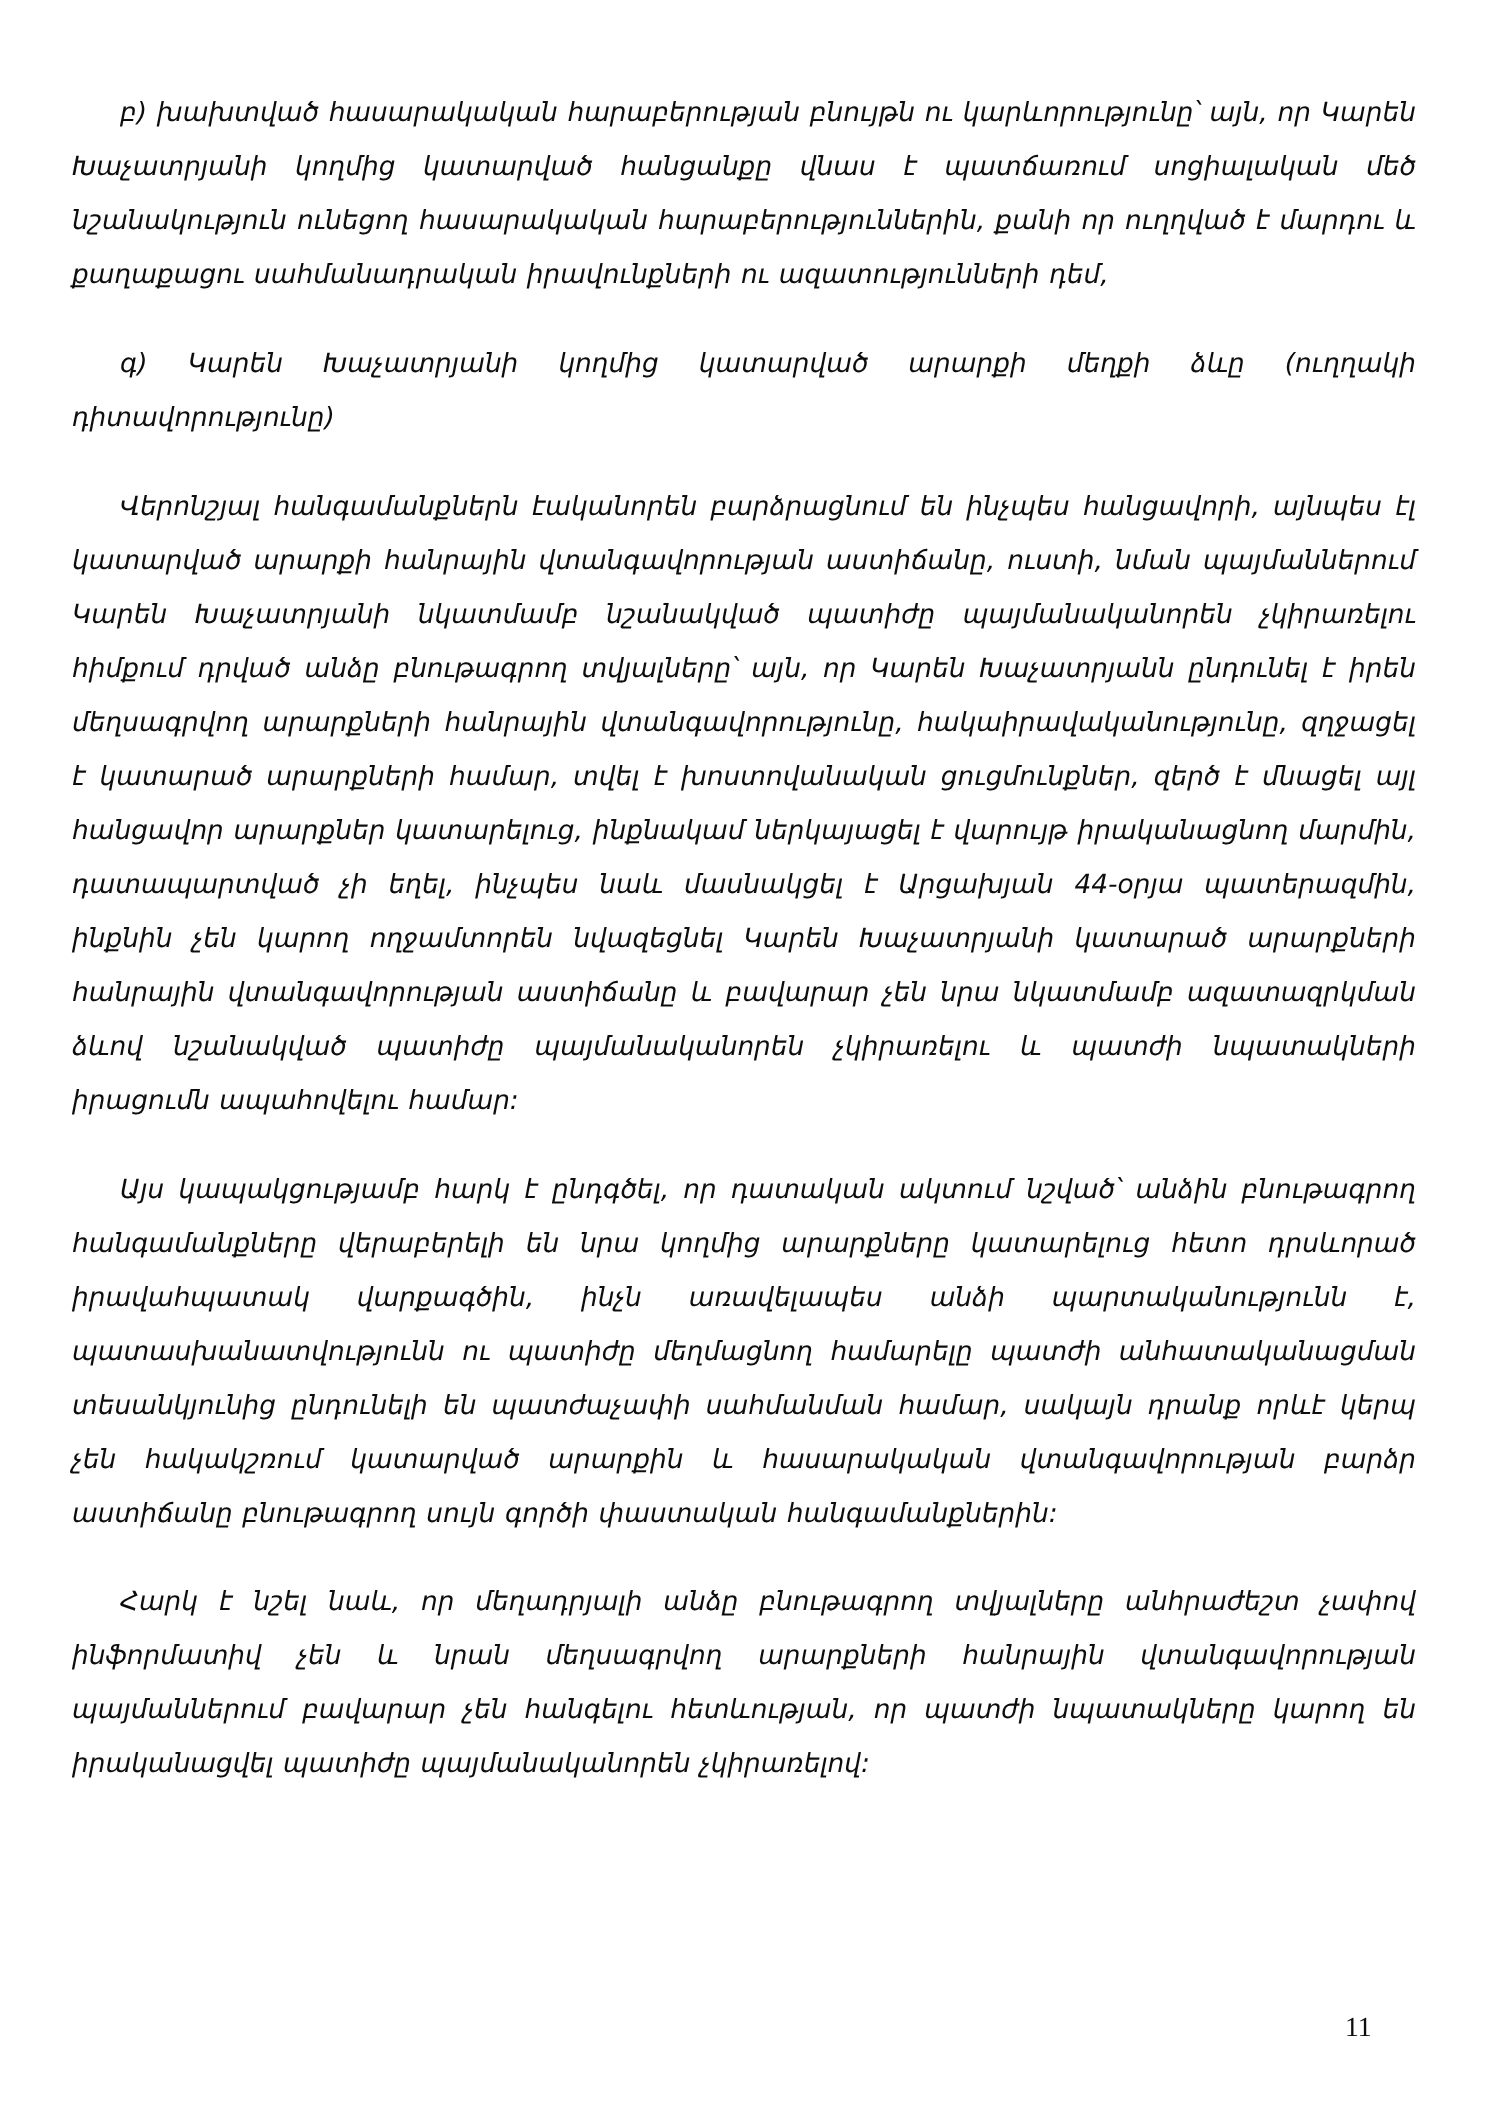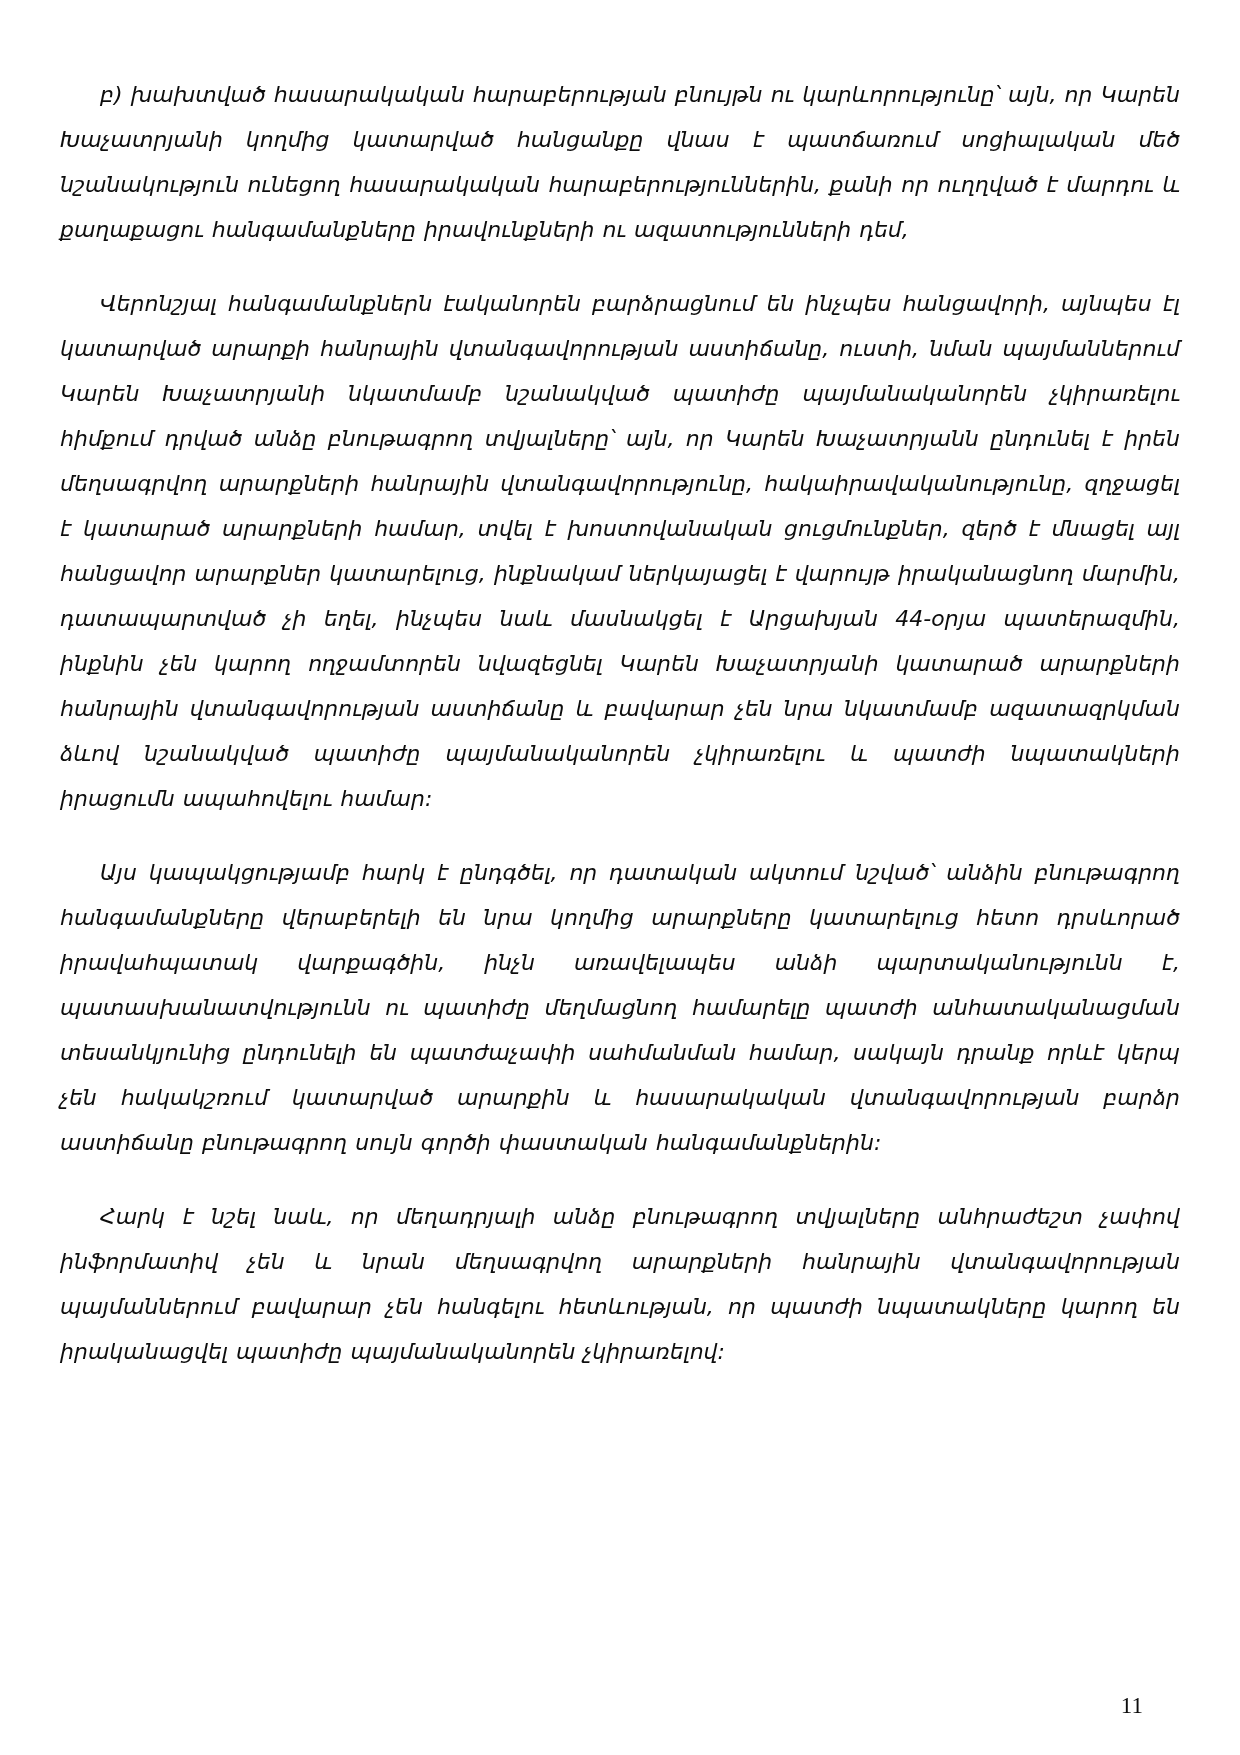--- a/index.html
+++ b/index.html
@@ -27,31 +27,32 @@
     font-size: 22px;
     line-height: 45px;
     color: #0d0d0d;
     text-align: justify;
     text-indent: 40px;
     word-spacing: 1px;
   }
   .page-number {
     position: absolute;
     right: 97px;
-    bottom: 36px;
+    bottom: 52px;
     font-family: "Liberation Serif", "DejaVu Serif", serif;
     font-style: normal;
     font-size: 23px;
     color: #0d0d0d;
   }
 </style>
 </head>
 <body>
 
 <div class="page">
   <div class="content">
-    <p>բ) խախտված հասարակական հարաբերության բնույթն ու կարևորությունը՝ այն, որ Կարեն Խաչատրյանի կողմից կատարված հանցանքը վնաս է պատճառում սոցիալական մեծ նշանակություն ունեցող հասարակական հարաբերություններին, քանի որ ուղղված է մարդու և քաղաքացու հանգամանքները իրավունքների ու ազատությունների դեմ,</p>
+    <p>բ) խախտված հասարակական հարաբերության բնույթն ու կարևորությունը՝ այն, որ Կարեն Խաչատրյանի կողմից կատարված հանցանքը վնաս է պատճառում սոցիալական մեծ նշանակություն ունեցող հասարակական հարաբերություններին, քանի որ ուղղված է մարդու և քաղաքացու սահմանադրական իրավունքների ու ազատությունների դեմ,</p>
+    <p>գ) Կարեն Խաչատրյանի կողմից կատարված արարքի մեղքի ձևը (ուղղակի դիտավորությունը)</p>
     <p>Վերոնշյալ հանգամանքներն էականորեն բարձրացնում են ինչպես հանցավորի, այնպես էլ կատարված արարքի հանրային վտանգավորության աստիճանը, ուստի, նման պայմաններում Կարեն Խաչատրյանի նկատմամբ նշանակված պատիժը պայմանականորեն չկիրառելու հիմքում դրված անձը բնութագրող տվյալները՝ այն, որ Կարեն Խաչատրյանն ընդունել է իրեն մեղսագրվող արարքների հանրային վտանգավորությունը, հակաիրավականությունը, զղջացել է կատարած արարքների համար, տվել է խոստովանական ցուցմունքներ, զերծ է մնացել այլ հանցավոր արարքներ կատարելուց, ինքնակամ ներկայացել է վարույթ իրականացնող մարմին, դատապարտված չի եղել, ինչպես նաև մասնակցել է Արցախյան 44-օրյա պատերազմին, ինքնին չեն կարող ողջամտորեն նվազեցնել Կարեն Խաչատրյանի կատարած արարքների հանրային վտանգավորության աստիճանը և բավարար չեն նրա նկատմամբ ազատազրկման ձևով նշանակված պատիժը պայմանականորեն չկիրառելու և պատժի նպատակների իրացումն ապահովելու համար:</p>
     <p>Այս կապակցությամբ հարկ է ընդգծել, որ դատական ակտում նշված՝ անձին բնութագրող հանգամանքները վերաբերելի են նրա կողմից արարքները կատարելուց հետո դրսևորած իրավահպատակ վարքագծին, ինչն առավելապես անձի պարտականությունն է, պատասխանատվությունն ու պատիժը մեղմացնող համարելը պատժի անհատականացման տեսանկյունից ընդունելի են պատժաչափի սահմանման համար, սակայն դրանք որևէ կերպ չեն հակակշռում կատարված արարքին և հասարակական վտանգավորության բարձր աստիճանը բնութագրող սույն գործի փաստական հանգամանքներին:</p>
     <p>Հարկ է նշել նաև, որ մեղադրյալի անձը բնութագրող տվյալները անհրաժեշտ չափով ինֆորմատիվ չեն և նրան մեղսագրվող արարքների հանրային վտանգավորության պայմաններում բավարար չեն հանգելու հետևության, որ պատժի նպատակները կարող են իրականացվել պատիժը պայմանականորեն չկիրառելով:</p>
   </div>
   <div class="page-number">11</div>
 </div>
 
 </body></html>

